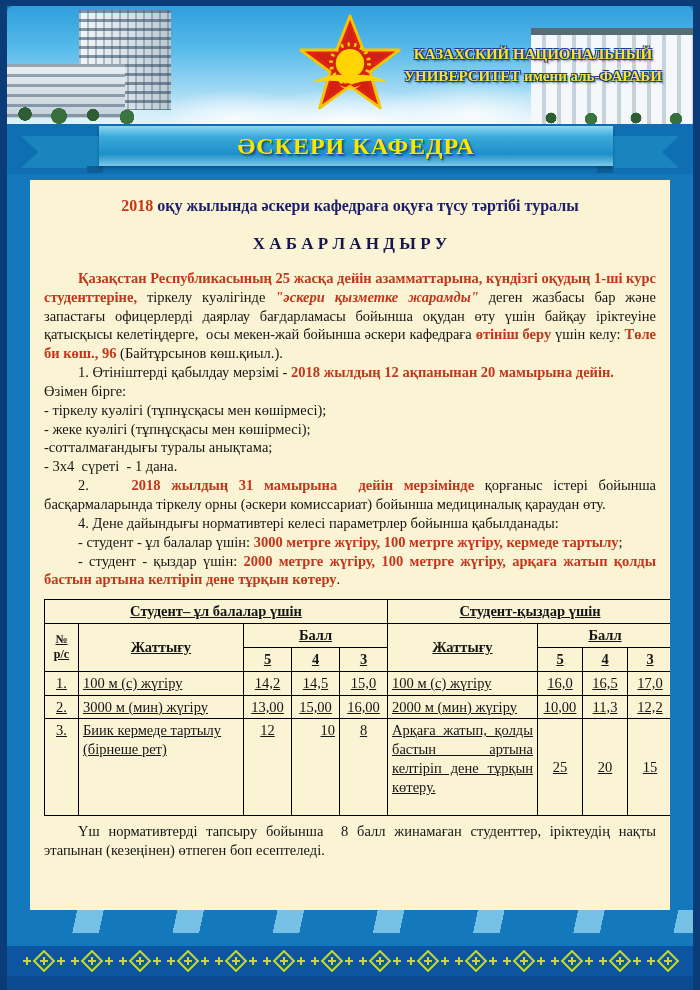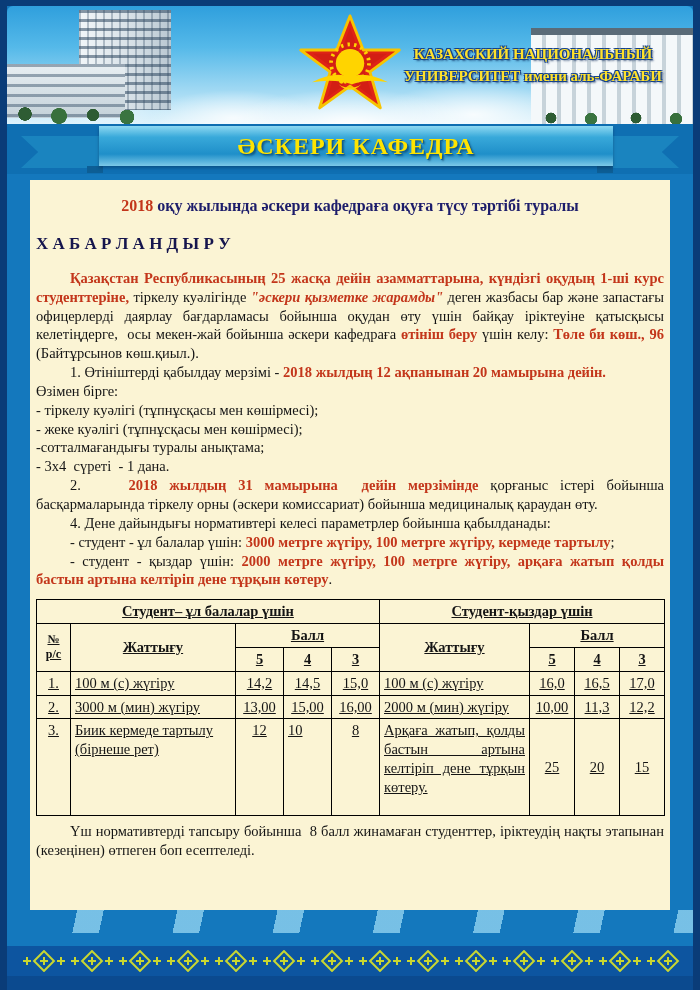--- a/index.html
+++ b/index.html
@@ -59,24 +59,24 @@
   .ribbon-center{position:absolute;left:92px;right:80px;top:2px;height:40px;
       background:linear-gradient(180deg,#8ed9f2 0%,#38a9da 28%,#1f8fc9 70%,#7cc9e8 100%);
       box-shadow:0 2px 3px rgba(0,30,60,.35);
       display:flex;align-items:center;justify-content:center;}
   .fold{position:absolute;top:42px;width:16px;height:7px;background:#0d5e95;}
   .fold-l{left:80px;} .fold-r{right:80px;}
   .ribbon-title{font-size:24px;font-weight:bold;color:#FFE400;letter-spacing:1px;
       text-shadow:1px 1px 0 #0d5d93, 2px 2px 2px rgba(8,50,85,.6);}
 
   
-  .doc{margin:6px 23px 0;height:730px;background:#FBF4D4;padding:12px 6px 0;
+  .doc{margin:6px 23px 0;height:730px;background:#FBF4D4;padding:12px 14px 0;
        box-sizing:border-box;color:#141414;font-size:14.5px;line-height:1.3;overflow:hidden;}
   .doc-title{text-align:center;font-weight:bold;font-size:16px;color:#1D1D6B;margin:4px 0 2px;}
-  .doc-heading{font-weight:bold;font-size:17px;color:#15154d;margin:16px 0 14px;}
+  .doc-heading{text-align:center;font-weight:bold;font-size:17px;color:#15154d;margin:16px 0 14px;}
   .red{color:#C3361B;font-weight:bold;}
   .red-i{color:#C3361B;font-weight:bold;font-style:italic;}
   p.body{margin:0;text-align:justify;}
   .ind{text-indent:34px;}
   .sub{margin-left:86px;}
   .sub-title{margin-left:106px;}
 
   
   table.norm{border-collapse:collapse;table-layout:fixed;width:628px;margin:10px auto 6px;
       font-size:14.5px;color:#141414;text-decoration:underline;}
@@ -221,21 +221,21 @@
           <td class="c">16,00</td>
           <td class="t">2000 м (мин) жүгіру</td>
           <td class="c">10,00</td>
           <td class="c">11,3</td>
           <td class="c">12,2</td>
         </tr>
         <tr class="r3">
           <td class="t" style="text-align:center">3.</td>
           <td class="t">Биик кермеде тартылу (бірнеше рет)</td>
           <td class="t" style="text-align:center">12</td>
-          <td class="t" style="text-align:left">10</td>
+          <td class="t" style="text-align:right">10</td>
           <td class="t" style="text-align:center">8</td>
           <td class="j">Арқаға жатып, қолды бастын артына келтіріп дене тұрқын көтеру.</td>
           <td class="c">25</td>
           <td class="c">20</td>
           <td class="c">15</td>
         </tr>
       </tbody>
         </table>
 
       <p class="body ind closing">Үш нормативтерді тапсыру бойынша&nbsp; 8 балл жинамаған студенттер, іріктеудің нақты этапынан (кезеңінен) өтпеген боп есептеледі.</p>

